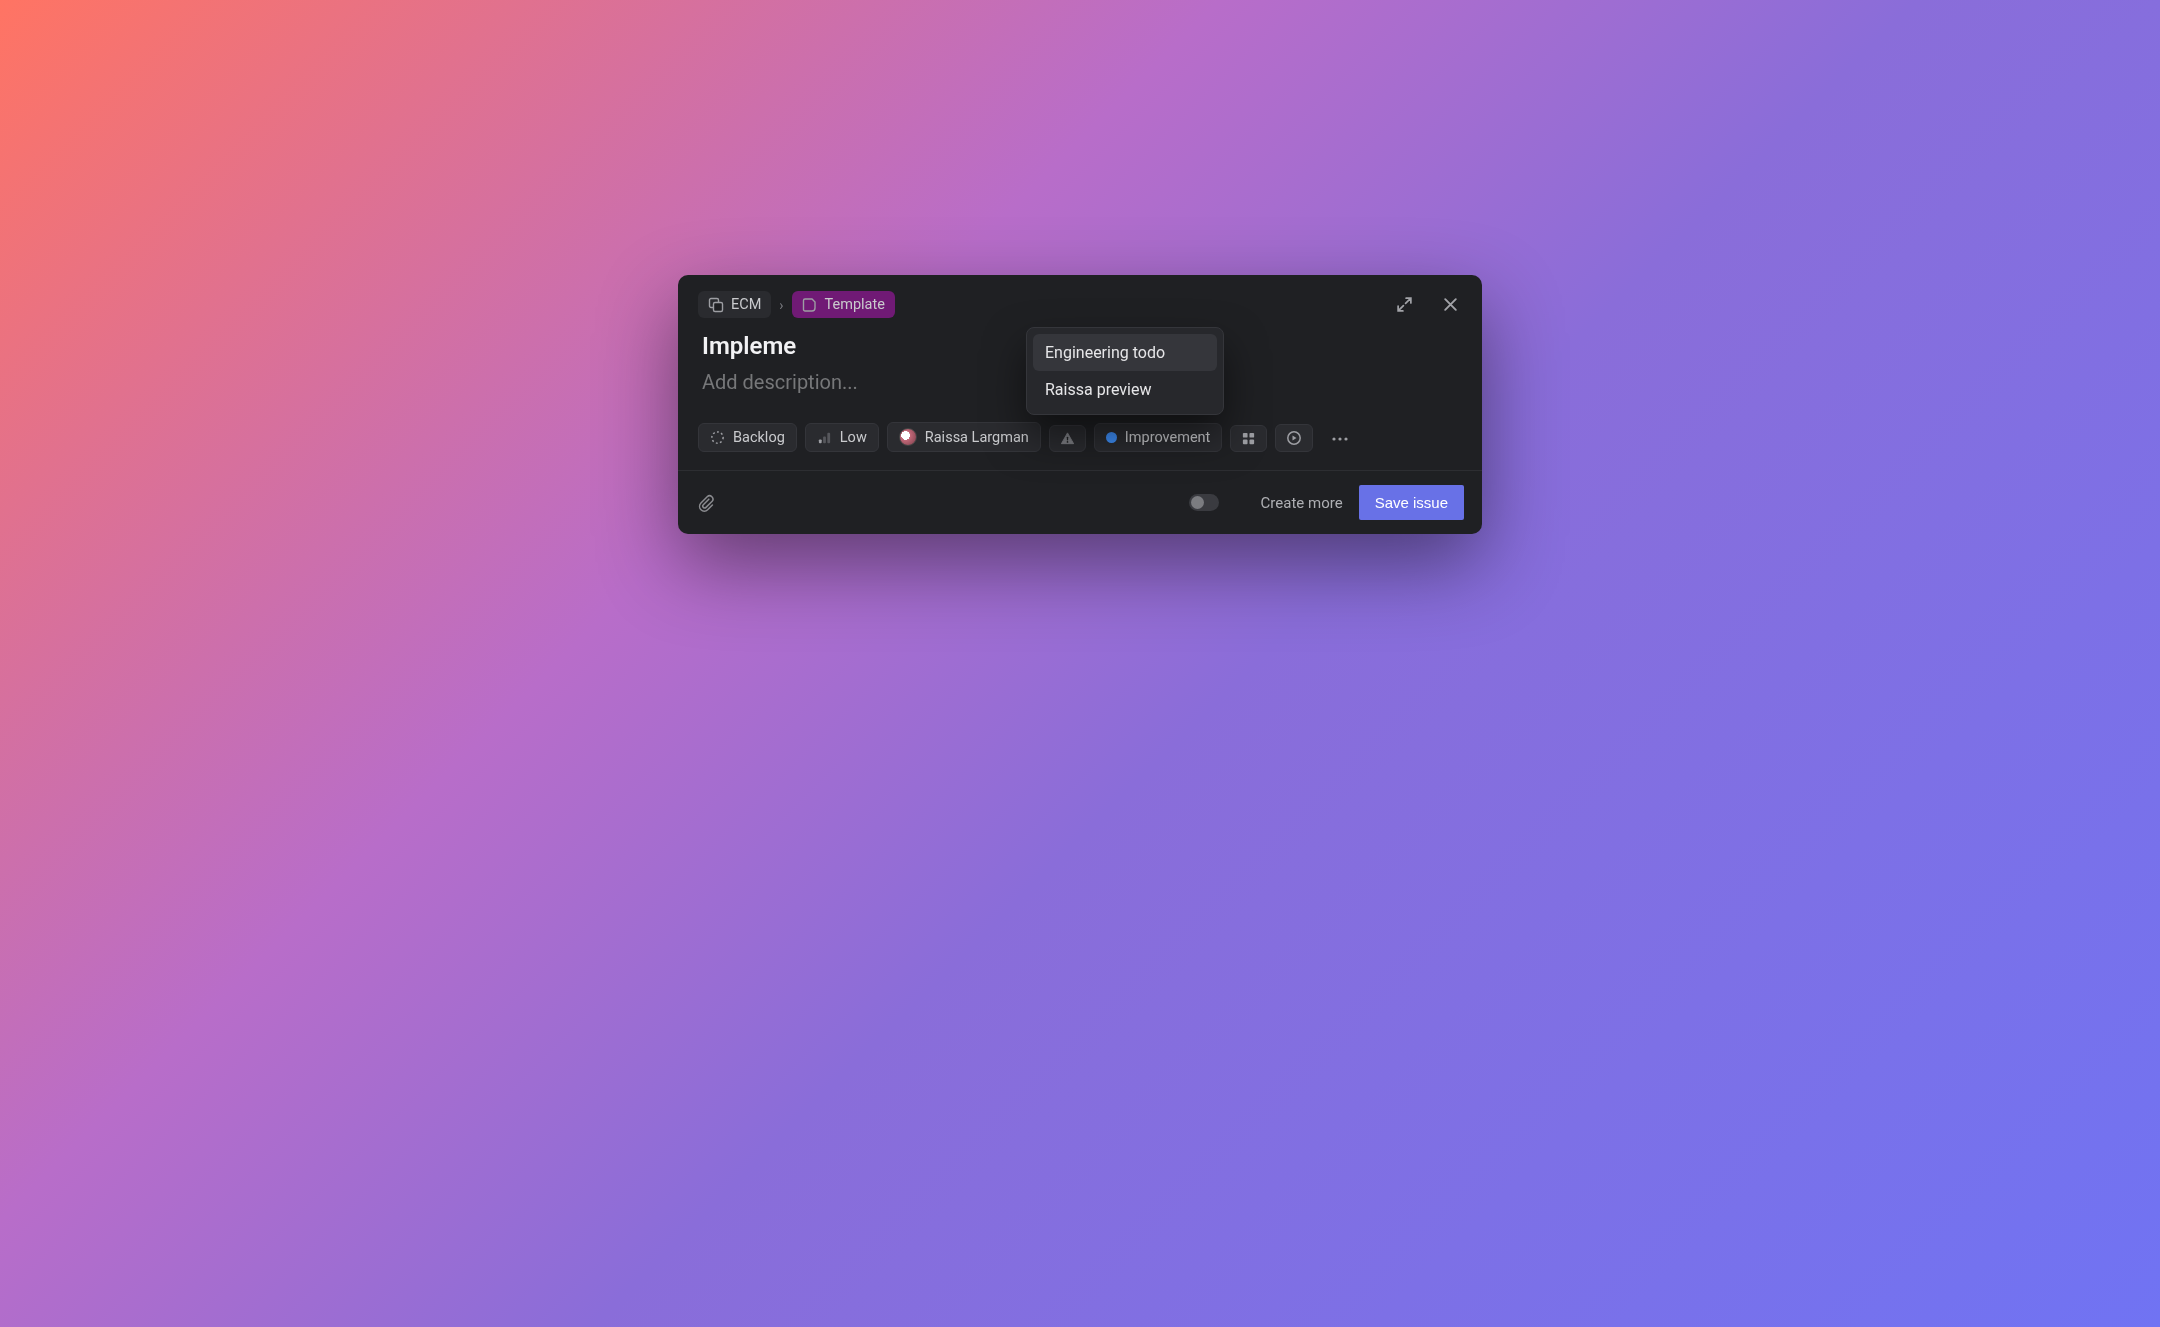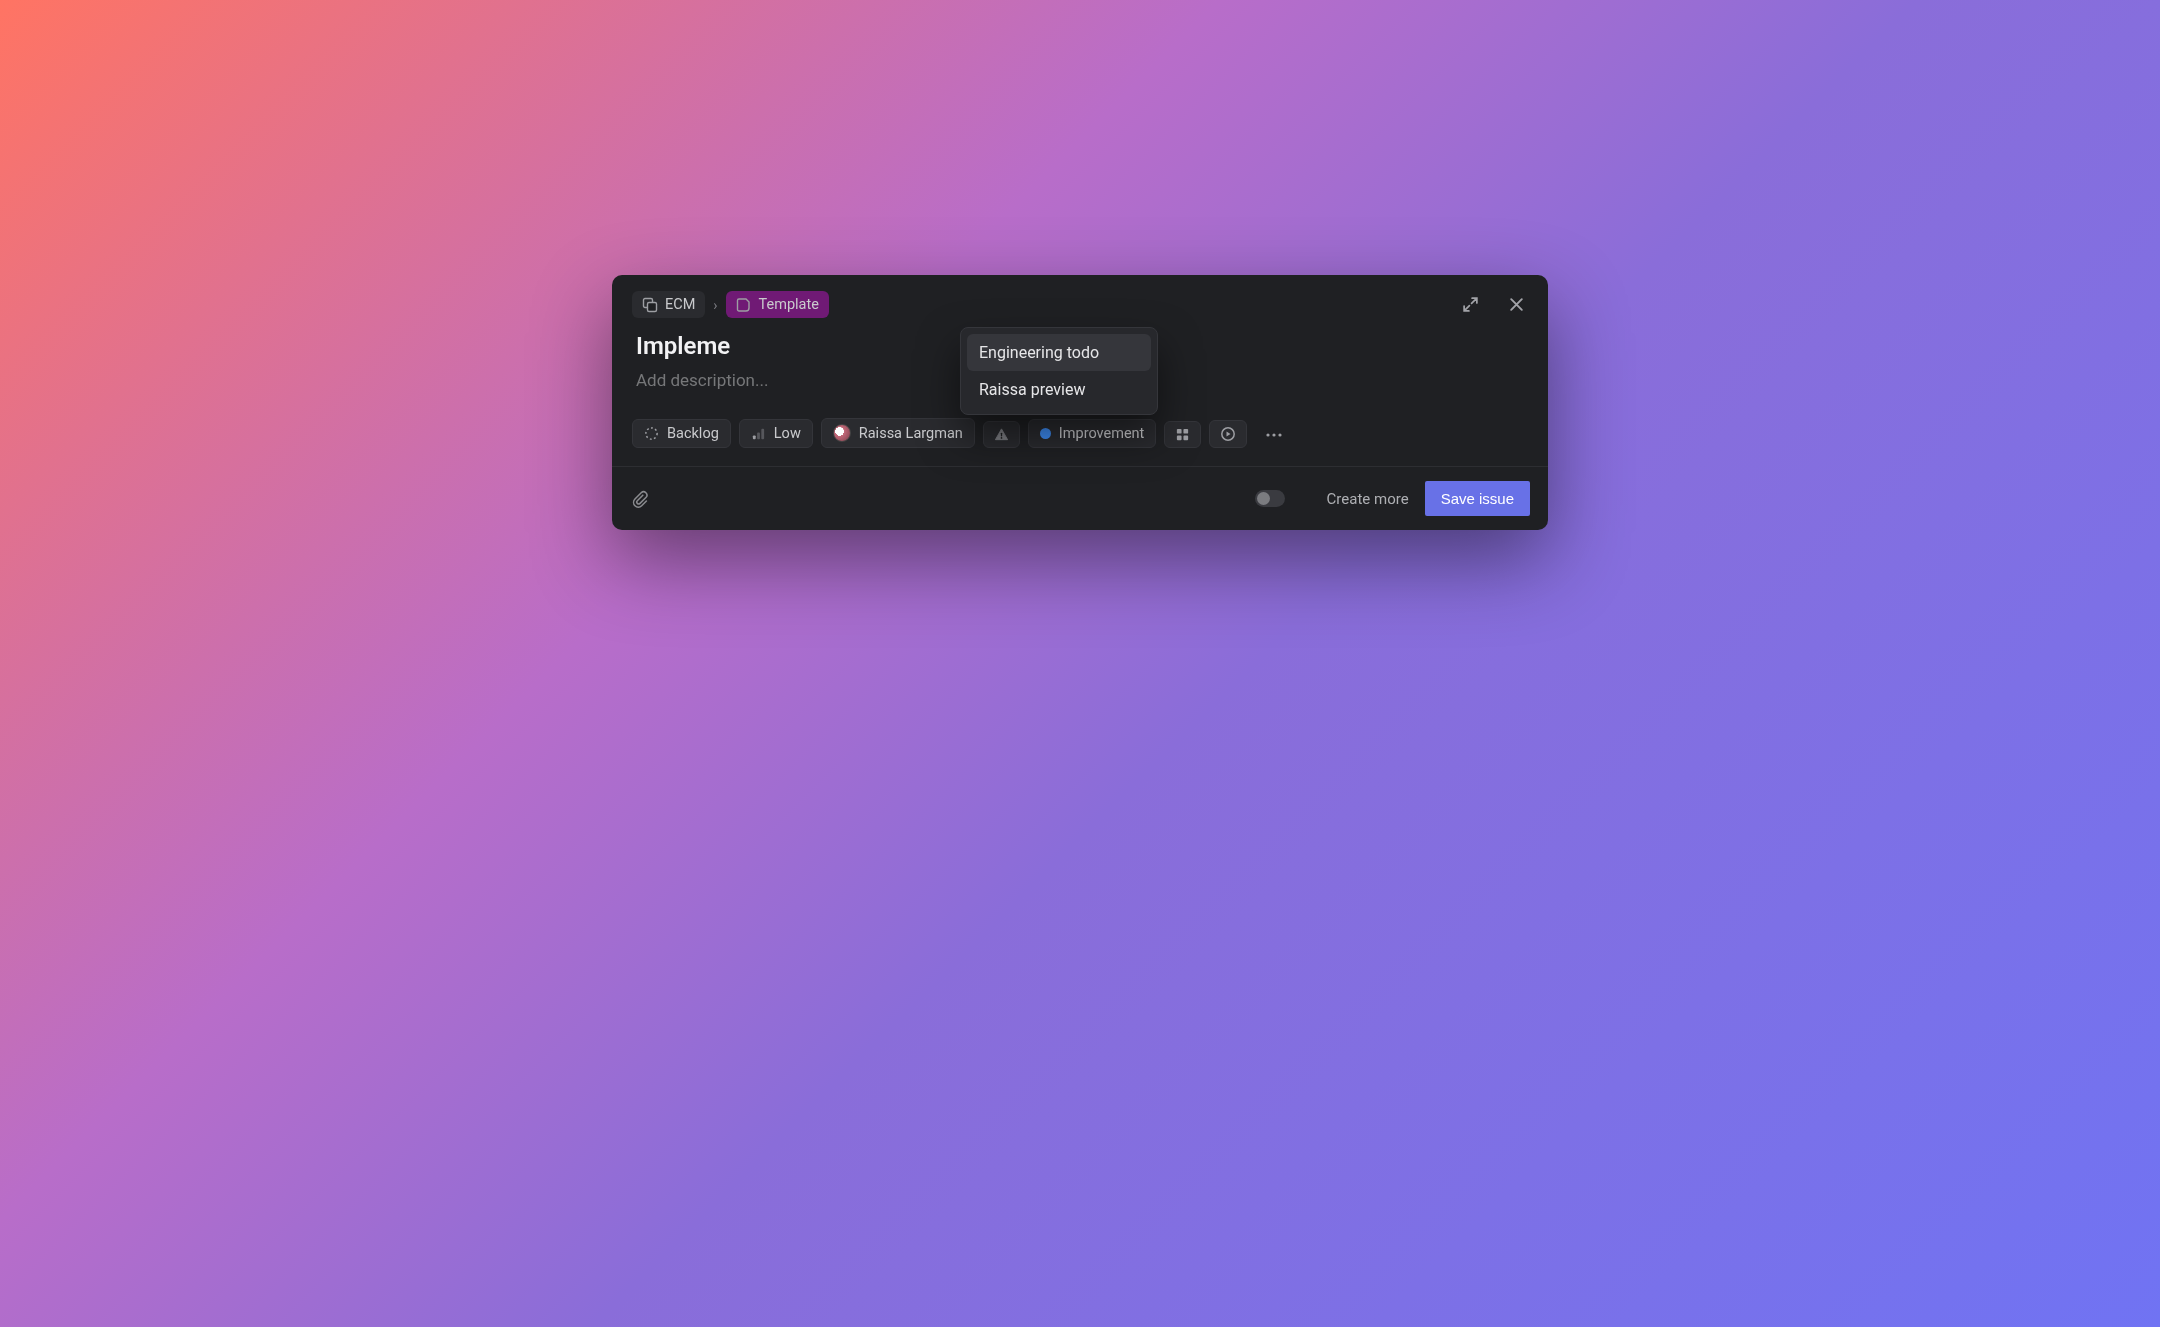--- a/index.html
+++ b/index.html
@@ -7,21 +7,21 @@
   body {
     font-family: -apple-system, BlinkMacSystemFont, "Segoe UI", Roboto, Helvetica, Arial, sans-serif;
     background: linear-gradient(135deg, #ff7463 0%, #b86dc9 35%, #8a6dd9 55%, #7073f3 100%);
     min-height: 100vh;
     display: flex;
     align-items: flex-start;
     justify-content: center;
     padding-top: 275px;
   }
   .modal {
-    width: 936px;
+    width: 804px;
     background: #1f2023;
     border-radius: 10px;
     box-shadow: 0 30px 80px rgba(0,0,0,0.45);
     position: relative;
     color: #e6e6e8;
   }
   .modal-header {
     display: flex;
     align-items: center;
     padding: 16px 20px 0 20px;
@@ -68,21 +68,21 @@
   .title-area {
     padding: 14px 24px 0 24px;
   }
   .title {
     font-size: 24px;
     font-weight: 600;
     color: #f2f2f4;
   }
   .description {
     padding: 10px 24px 28px 24px;
-    font-size: 17px;
+    font-size: 20px;
     color: #767779;
   }
   .props-row {
     display: flex;
     align-items: flex-end;
     gap: 8px;
     padding: 0 20px 18px 20px;
   }
   .prop-chip {
     display: inline-flex;

